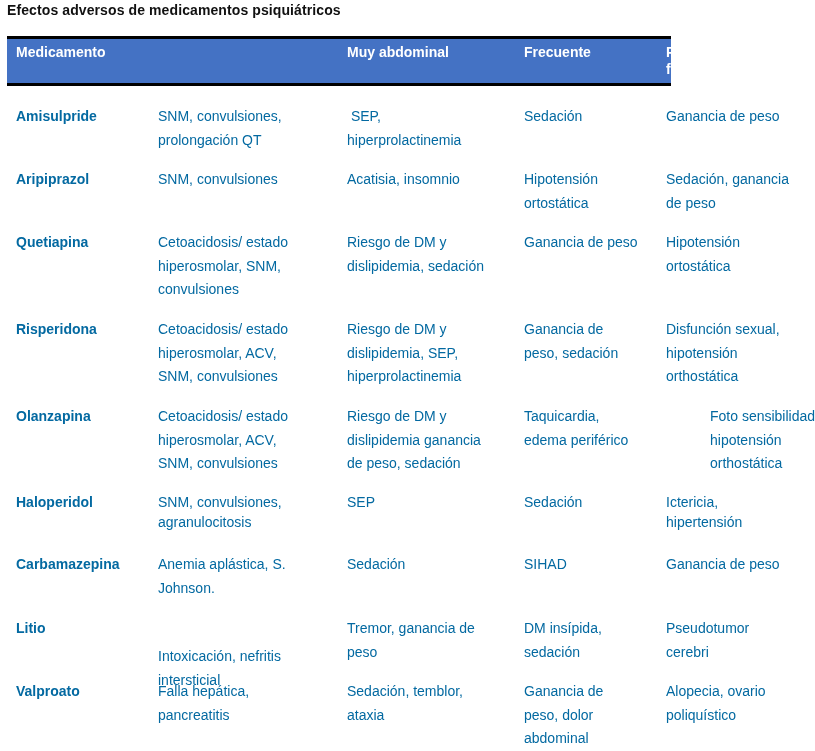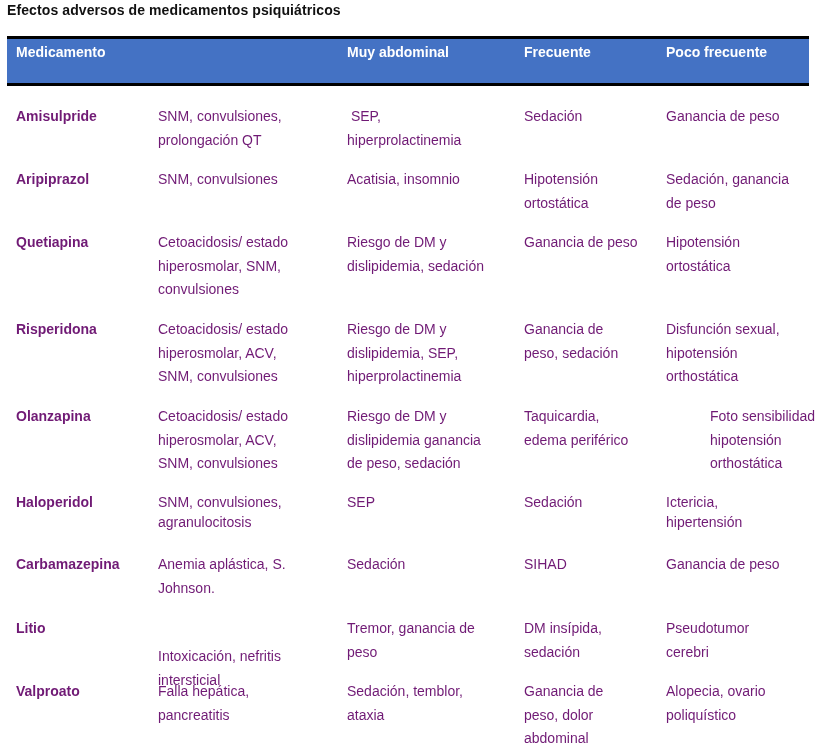--- a/index.html
+++ b/index.html
@@ -1,23 +1,23 @@
 <!DOCTYPE html>
 <html><head>
 <meta charset="utf-8">
 <style>
   html, body { margin:0; padding:0; background:#ffffff; }
   body { width:815px; height:751px; position:relative; overflow:hidden;
          font-family:"Liberation Sans", "DejaVu Sans", sans-serif; color:#111; }
   .title { position:absolute; left:7px; top:2px; font-size:14px; font-weight:bold; color:#111; letter-spacing:0.1px; }
-  .header { position:absolute; left:7px; top:36px; width:802px; height:44px;
+  .header { position:absolute; left:7px; top:36px; width:664px; height:44px;
             background:#4472C4; border-top:3px solid #000; border-bottom:3px solid #000; }
   .hcell { position:absolute; top:5px; color:#fff; font-weight:bold; font-size:14px; line-height:17px; }
   .row { position:absolute; left:0; width:815px; }
-  .cell { position:absolute; font-size:14px; line-height:23.5px; color:#701a75; white-space:nowrap; }
+  .cell { position:absolute; font-size:14px; line-height:23.5px; color:#0369a1; white-space:nowrap; }
   .cell.med { font-weight:bold; }
   .c0 { left:16px; } .c1 { left:158px; } .c2 { left:347px; } .c3 { left:524px; } .c4 { left:666px; }
   .tight { line-height:20px; }
 </style>
 </head>
 <body>
 
 <div class="title">Efectos adversos de medicamentos psiquiátricos</div>
 
 <div class="header">

